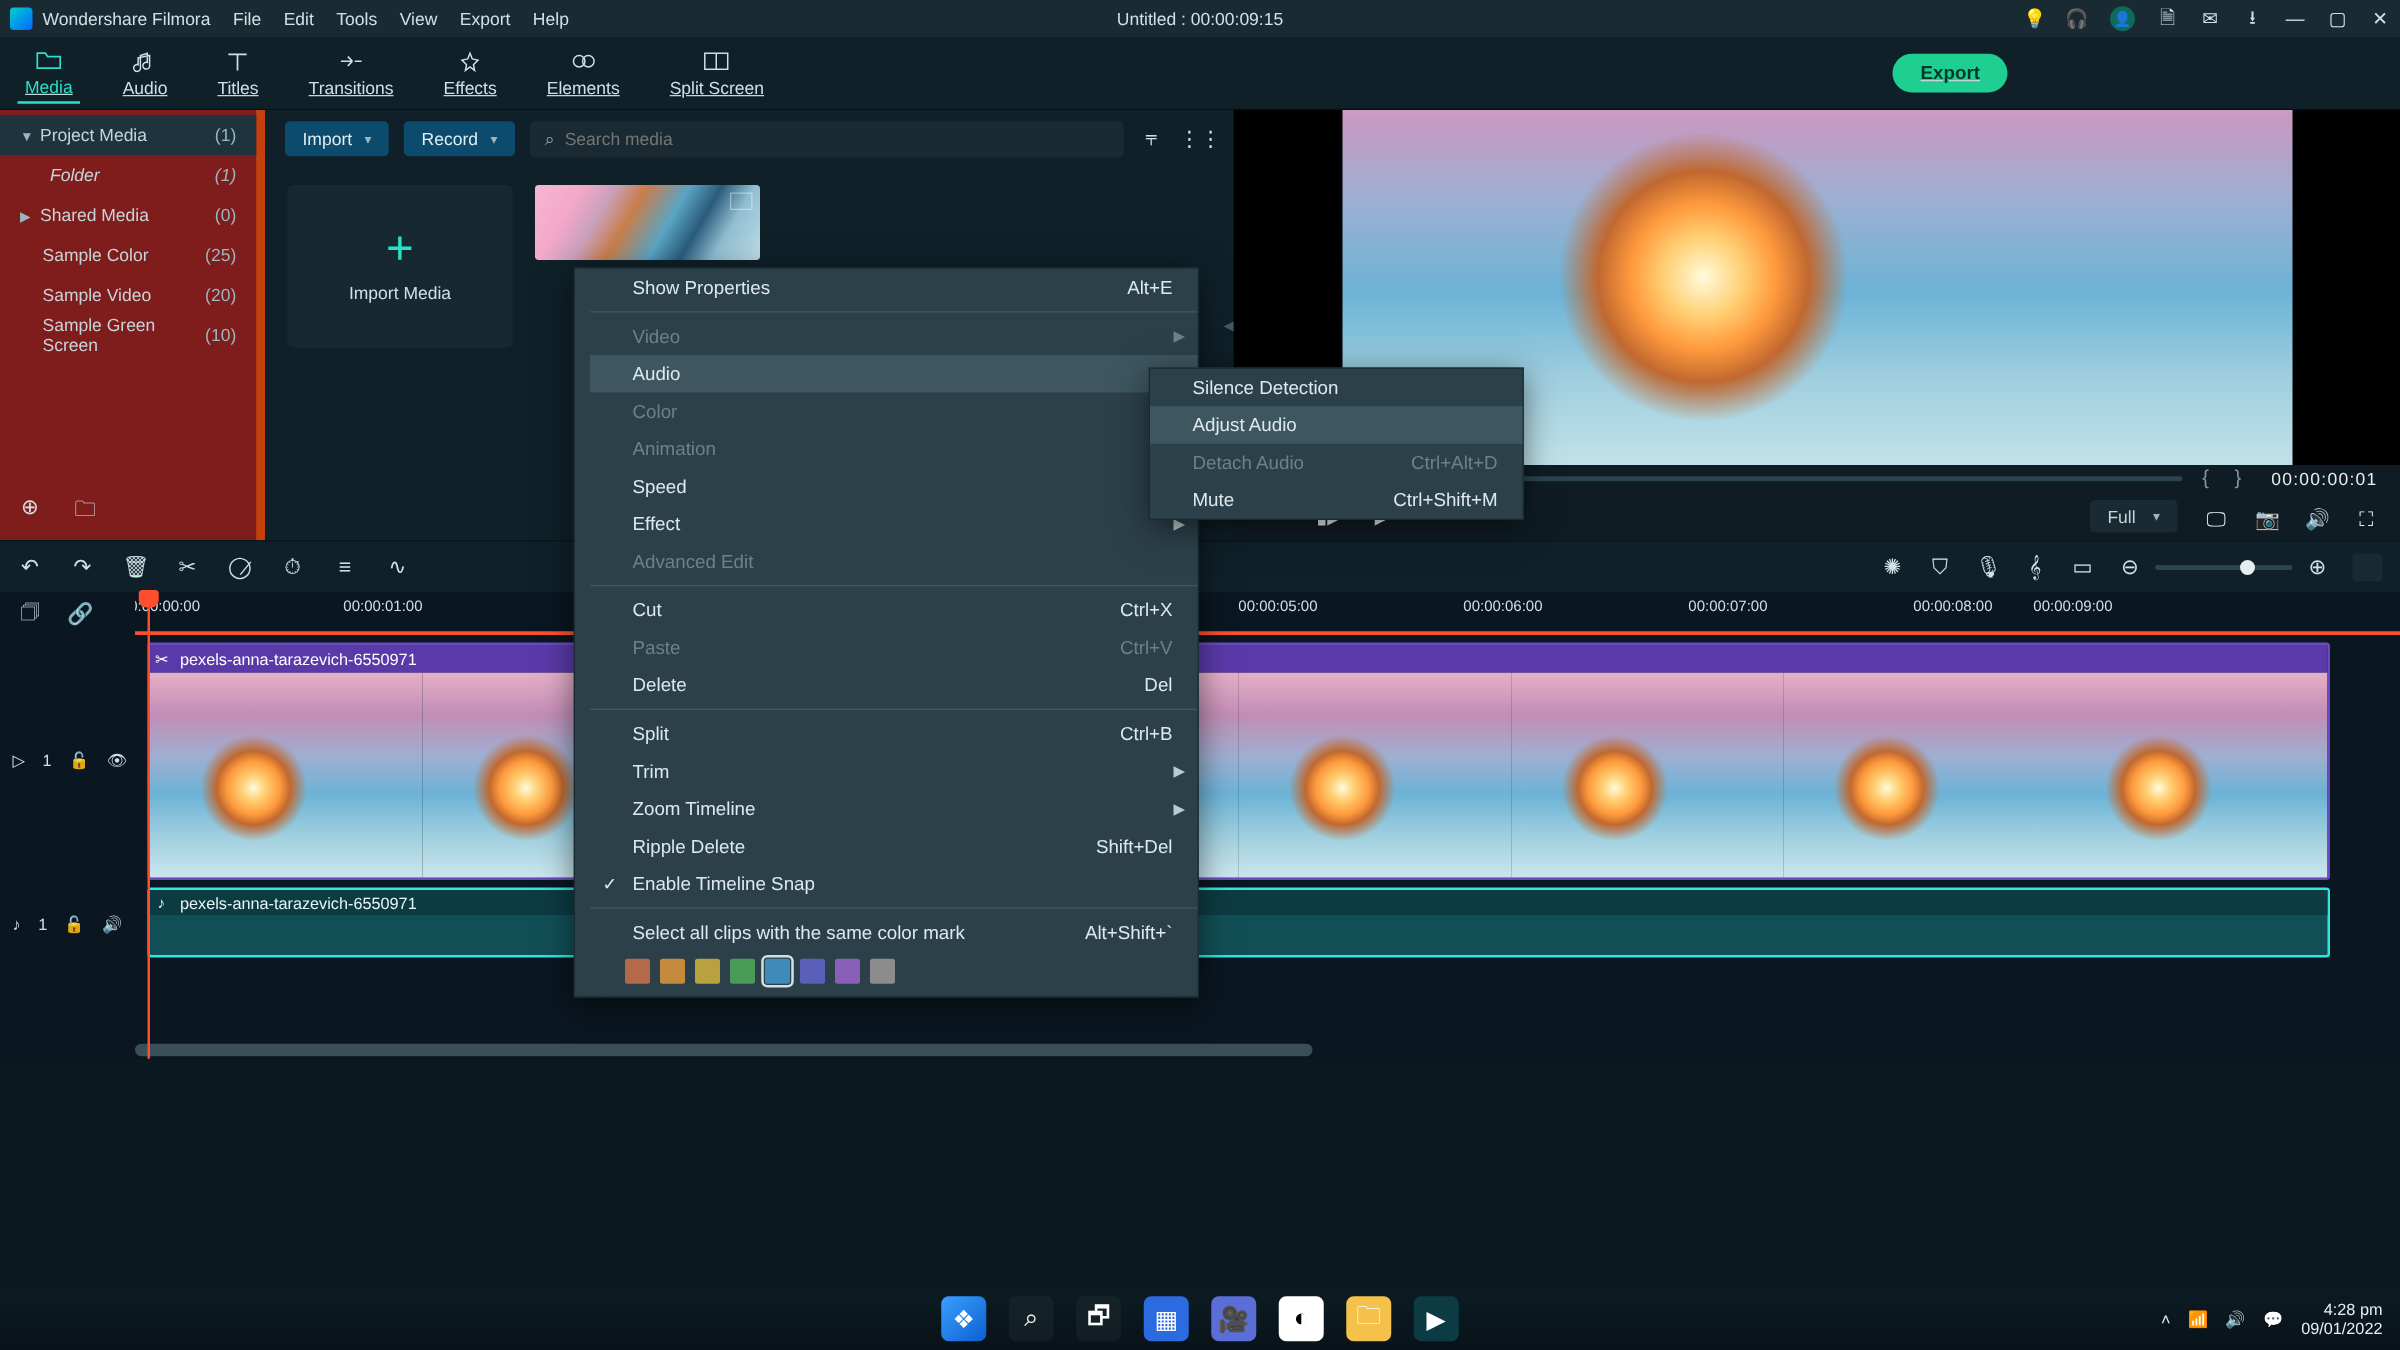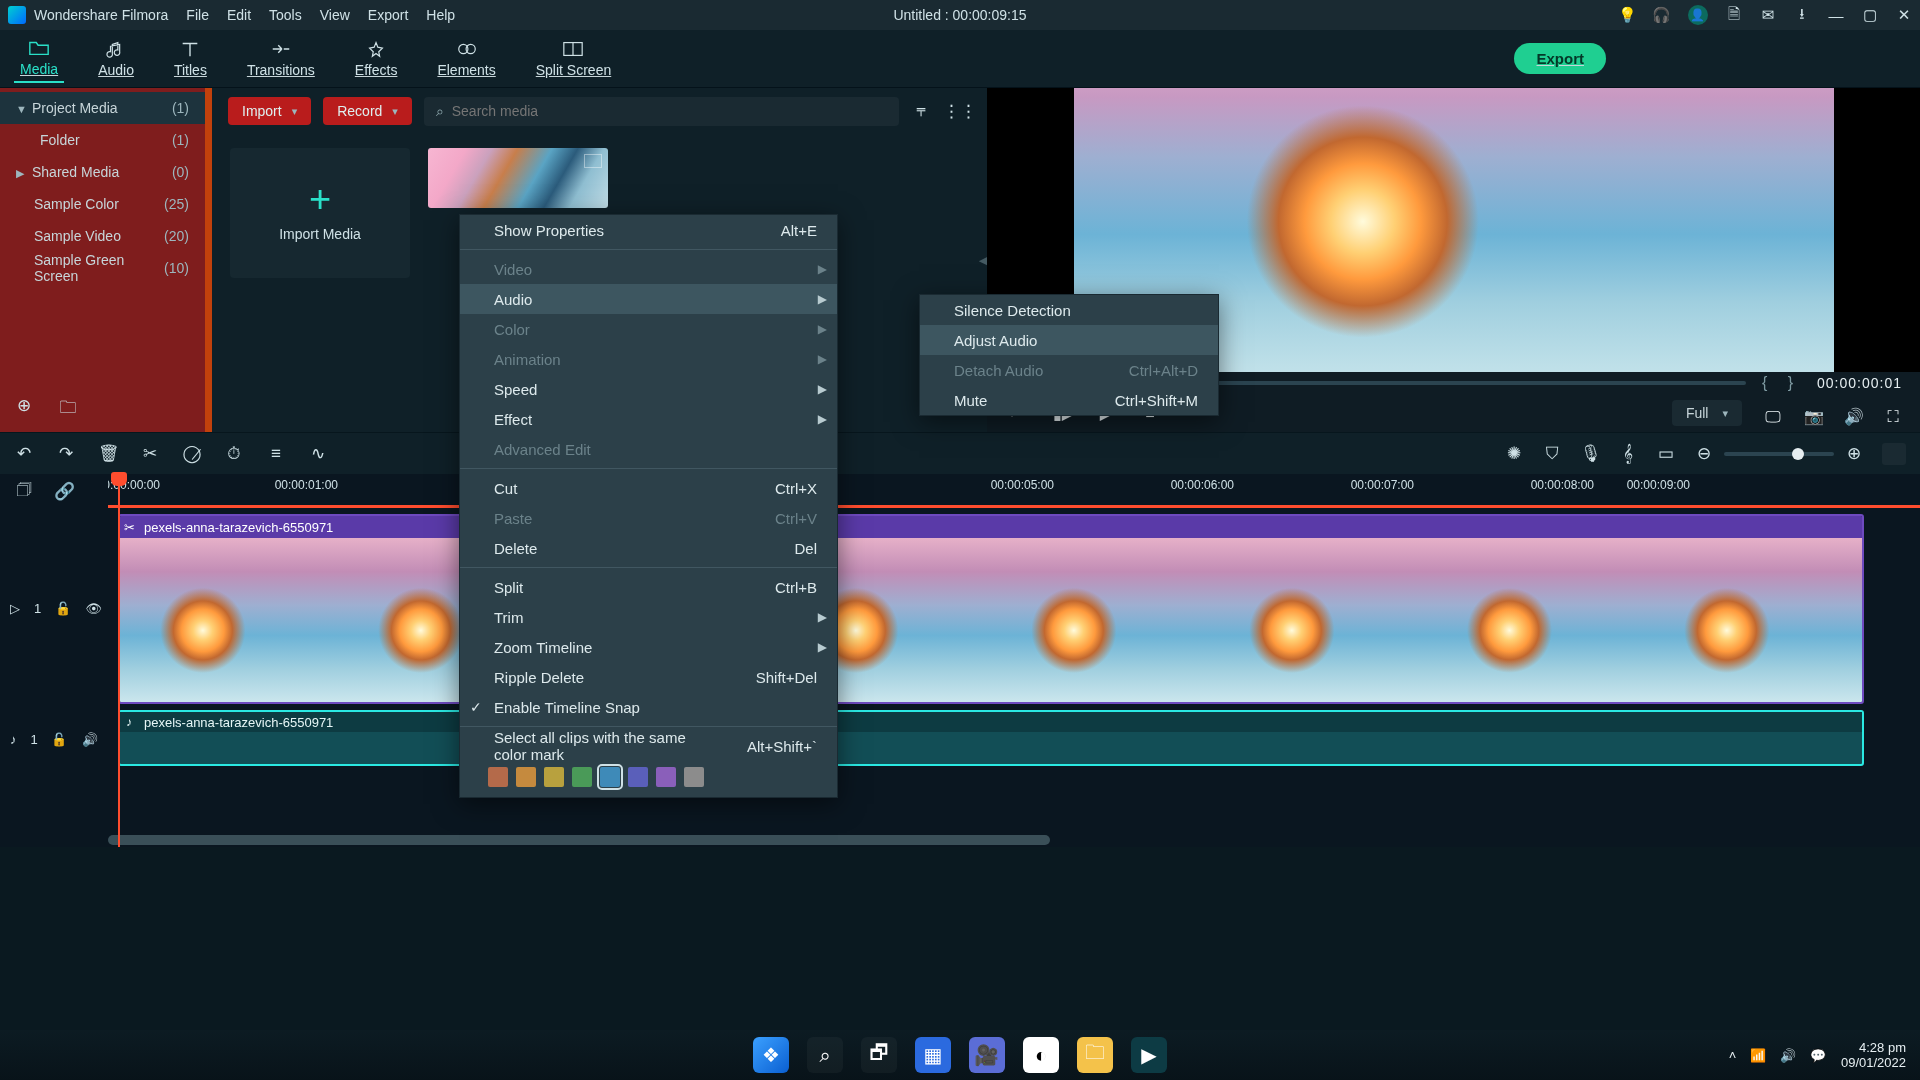--- a/index.html
+++ b/index.html
@@ -25,21 +25,21 @@
 
 .midrow { display:flex; height: 344px; }
 .sidebar { width: 212px; background:#7f1d1d; border-right:7px solid #c2410c; padding-top:4px; }
 .sidebar .row { display:flex; align-items:center; height:32px; padding:0 16px; font-size:14px; justify-content:space-between; }
 .sidebar .row.header { background:#1d333d; }
 .sidebar .row .caret { width:10px; display:inline-block; margin-right:6px; font-size:11px; color:#9db6bd;}
 .sidebar .row .count { color:#9db6bd; }
 
 .bin { flex:1; background:#0f2028; display:flex; flex-direction:column; }
 .bin .toolbar { height:46px; display:flex; align-items:center; padding:0 16px; gap:12px; }
-.bin .toolbar .combo { background:#b91c1c; border-radius:4px; padding:6px 14px; display:flex; align-items:center; gap:10px; font-size:14px; color:#dfefef;text-align:center;}
+.bin .toolbar .combo { background:#0c4a6e; border-radius:4px; padding:6px 14px; display:flex; align-items:center; gap:10px; font-size:14px; color:#dfefef;text-align:center;}
 .bin .toolbar .search { flex:1; background:#1a2a32; border-radius:4px; padding:6px 12px; display:flex; align-items:center; gap:8px; color:#8da7ad; font-size:14px; }
 .bin .toolbar .search input { background:transparent; border:none; outline:none; color:#dfefef; font-size:14px; flex:1;}
 .bin .area { flex:1; display:flex; padding:14px 18px; gap:18px; align-items:flex-start; overflow:hidden;}
 .bin .importcard { width:180px; height:130px; background:#162830; border-radius:4px; display:flex; flex-direction:column; align-items:center; justify-content:center; gap:12px; color:#cfe1e6; font-size:14px;}
 .bin .importcard .plus { font-size:38px; color:#2ae0c8; font-weight:200; line-height:30px;}
 .bin .thumb { width:180px; height:60px; border-radius:3px; background: linear-gradient(120deg,#f7b6d2 0%,#f3a8c8 18%,#caa1bd 30%,#c87e4b 42%,#5aa4c4 58%,#2b5b7b 70%,#8fbed1 82%,#c0dce6 100%); position:relative; overflow:hidden; }
 .bin .thumb::after{content:"";position:absolute;right:6px;top:6px;width:16px;height:12px;border:1px solid #fff6; }
 .splitter-left { width:8px; background:#0f2028; display:flex; align-items:center; justify-content:center; color:#445a62; font-size:11px;}
 
 .preview { width: 933px; background:#0a1620; display:flex; flex-direction:column; }
@@ -107,21 +107,21 @@
 .ctxmenu .item { height:30px; display:flex; align-items:center; padding:0 20px 0 34px; justify-content:space-between; gap:40px; position:relative;}
 .ctxmenu .item.hover { background:#3d5660;}
 .ctxmenu .item.disabled { color:#6b828a; }
 .ctxmenu .item .arrow { font-size:12px; color:#b8cbd0; position:absolute; right:10px;}
 .ctxmenu .item.disabled .arrow { color:#6b828a;}
 .ctxmenu hr { border:none; border-top:1px solid #415761; margin:4px 0;}
 .ctxmenu .check { position:absolute; left:10px; font-size:14px;}
 .ctxmenu .colors { display:flex; gap:8px; padding:6px 20px 10px 28px;}
 .ctxmenu .colors div { width:20px; height:20px; border-radius:2px;}
 .ctxmenu .colors div.sel { outline:2px solid #cfe1e6; outline-offset:1px;}
-#menu-main { left:459px; top:214px; width:379px;}
+#menu-main { left:459px; top:214px; width:500px;padding-left:12px;}
 #menu-sub  { left:919px; top:294px; width:300px;}
 
 
 .chev { font-size:11px; color:#9db6bd;}
 svg { fill: currentColor; }
 </style>
 </head>
 <body>
 
 <div class="titlebar">
@@ -197,21 +197,21 @@
   <div class="exportbtn">Export</div>
 </div>
 
 <div class="midrow">
 
   <div class="sidebar" style="position:relative;">
     <div class="row header">
       <span><span class="caret">▼</span><span>Project Media</span></span>
       <span class="count">(1)</span>
     </div>
-    <div class="row" style="padding-left:40px;">
+    <div class="row" style="padding-left:40px;font-style:italic;">
       <span>Folder</span>
       <span class="count">(1)</span>
     </div>
     <div class="row">
       <span><span class="caret">▶</span><span>Shared Media</span></span>
       <span class="count">(0)</span>
     </div>
     <div class="row" style="padding-left:34px;">
       <span>Sample Color</span>
       <span class="count">(25)</span>

